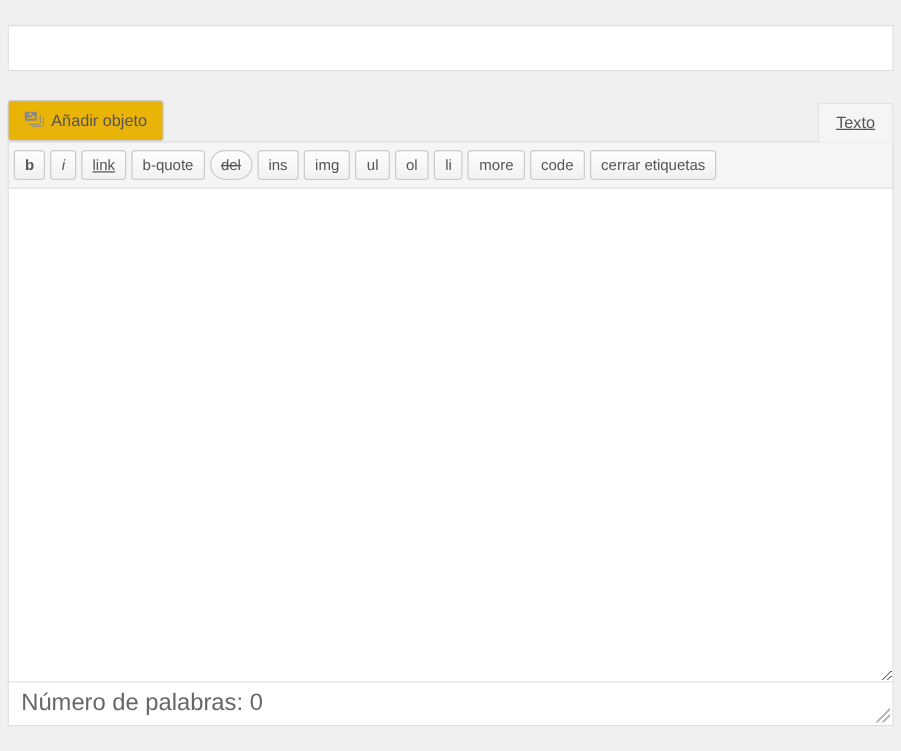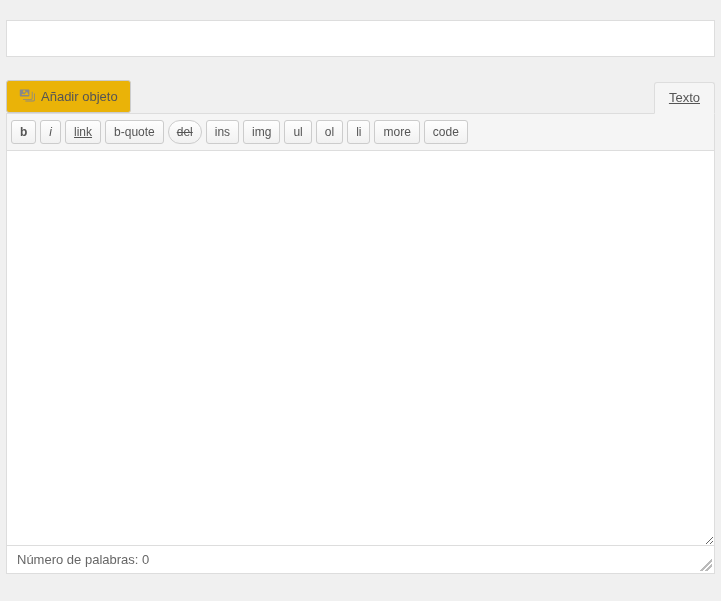--- a/index.html
+++ b/index.html
@@ -131,21 +131,21 @@
       font-family: Consolas, Monaco, monospace;
       font-size: 13px;
       outline: none;
       display: block;
     }
     .status-bar {
       background: #fff;
       border: 1px solid #ddd;
       border-top: none;
       padding: 6px 10px;
-      font-size: 13px;
+      font-size: 19px;
       color: #666;
       position: relative;
     }
     .resize-grip {
       position: absolute;
       right: 2px;
       bottom: 2px;
       width: 12px;
       height: 12px;
       background:
@@ -186,20 +186,21 @@
       <button class="qt-btn underline">link</button>
       <button class="qt-btn">b-quote</button>
       <button class="qt-btn strike">del</button>
       <button class="qt-btn">ins</button>
       <button class="qt-btn">img</button>
       <button class="qt-btn">ul</button>
       <button class="qt-btn">ol</button>
       <button class="qt-btn">li</button>
       <button class="qt-btn">more</button>
       <button class="qt-btn">code</button>
+      <button class="qt-btn">cerrar etiquetas</button>
     </div>
 
     <textarea class="editor-textarea" style=""></textarea>
 
     <div class="status-bar">
       <span>Número de palabras: </span><span>0</span>
       <div class="resize-grip"></div>
     </div>
   </div>
 

